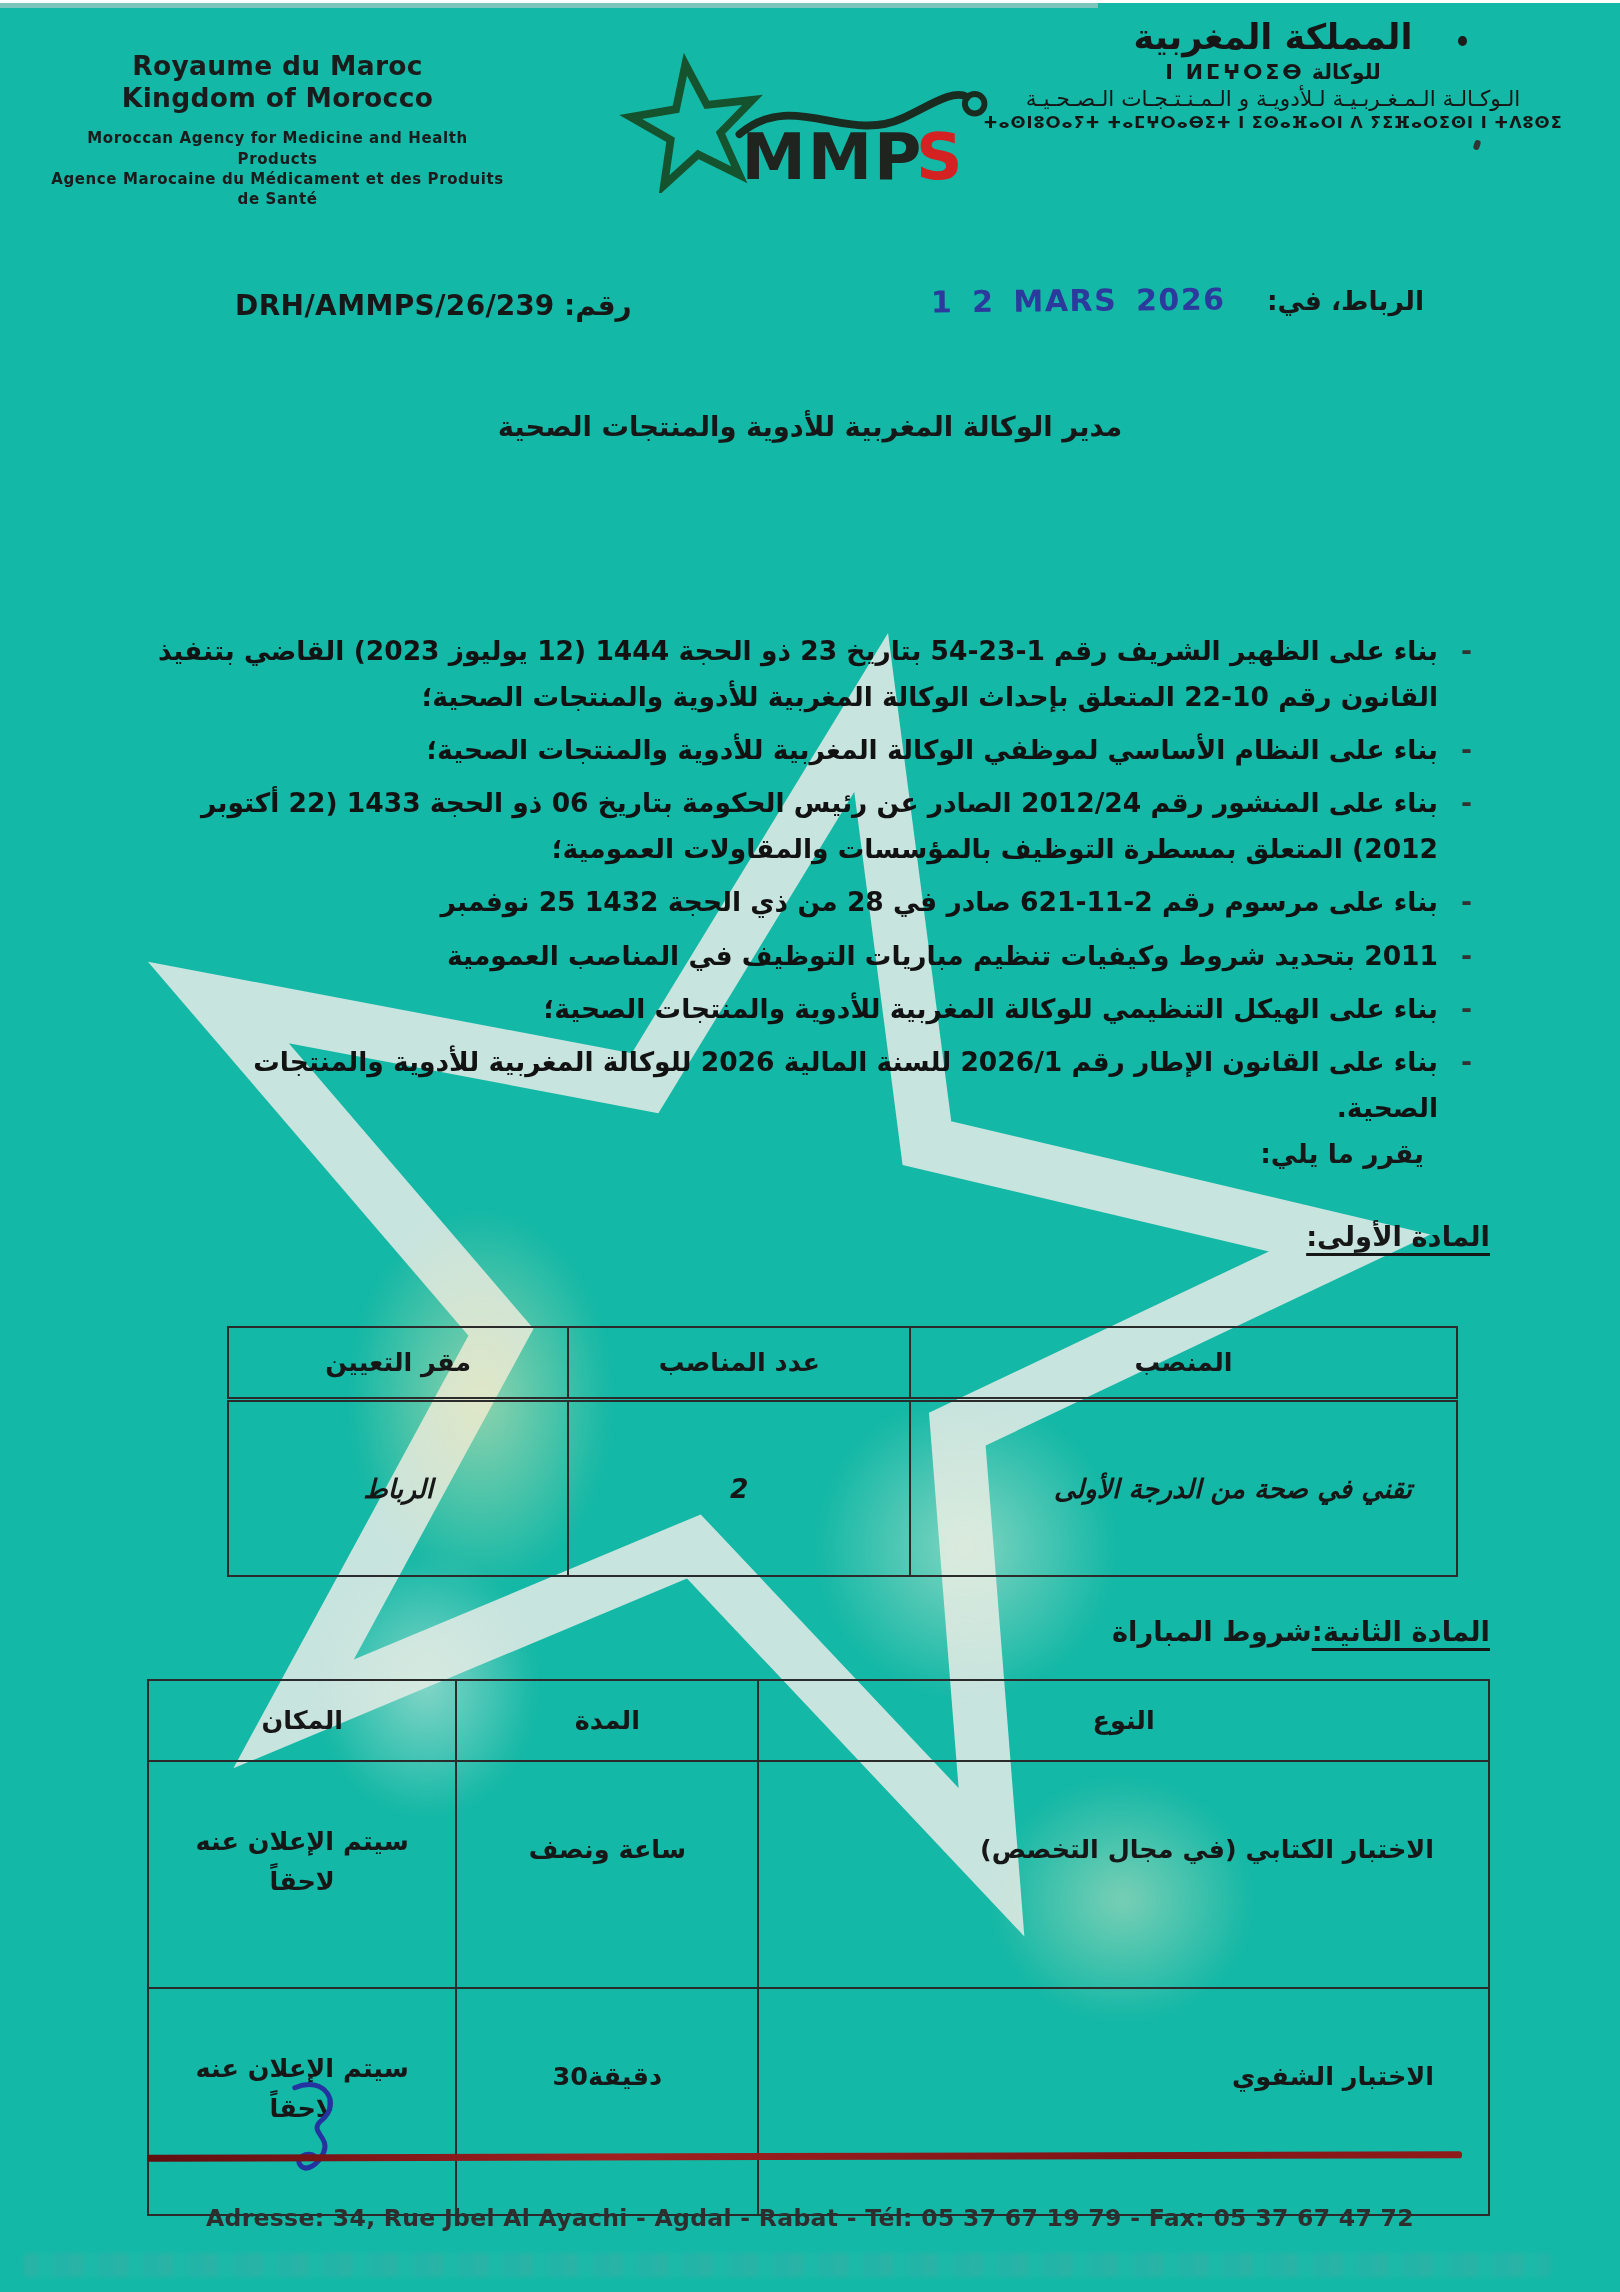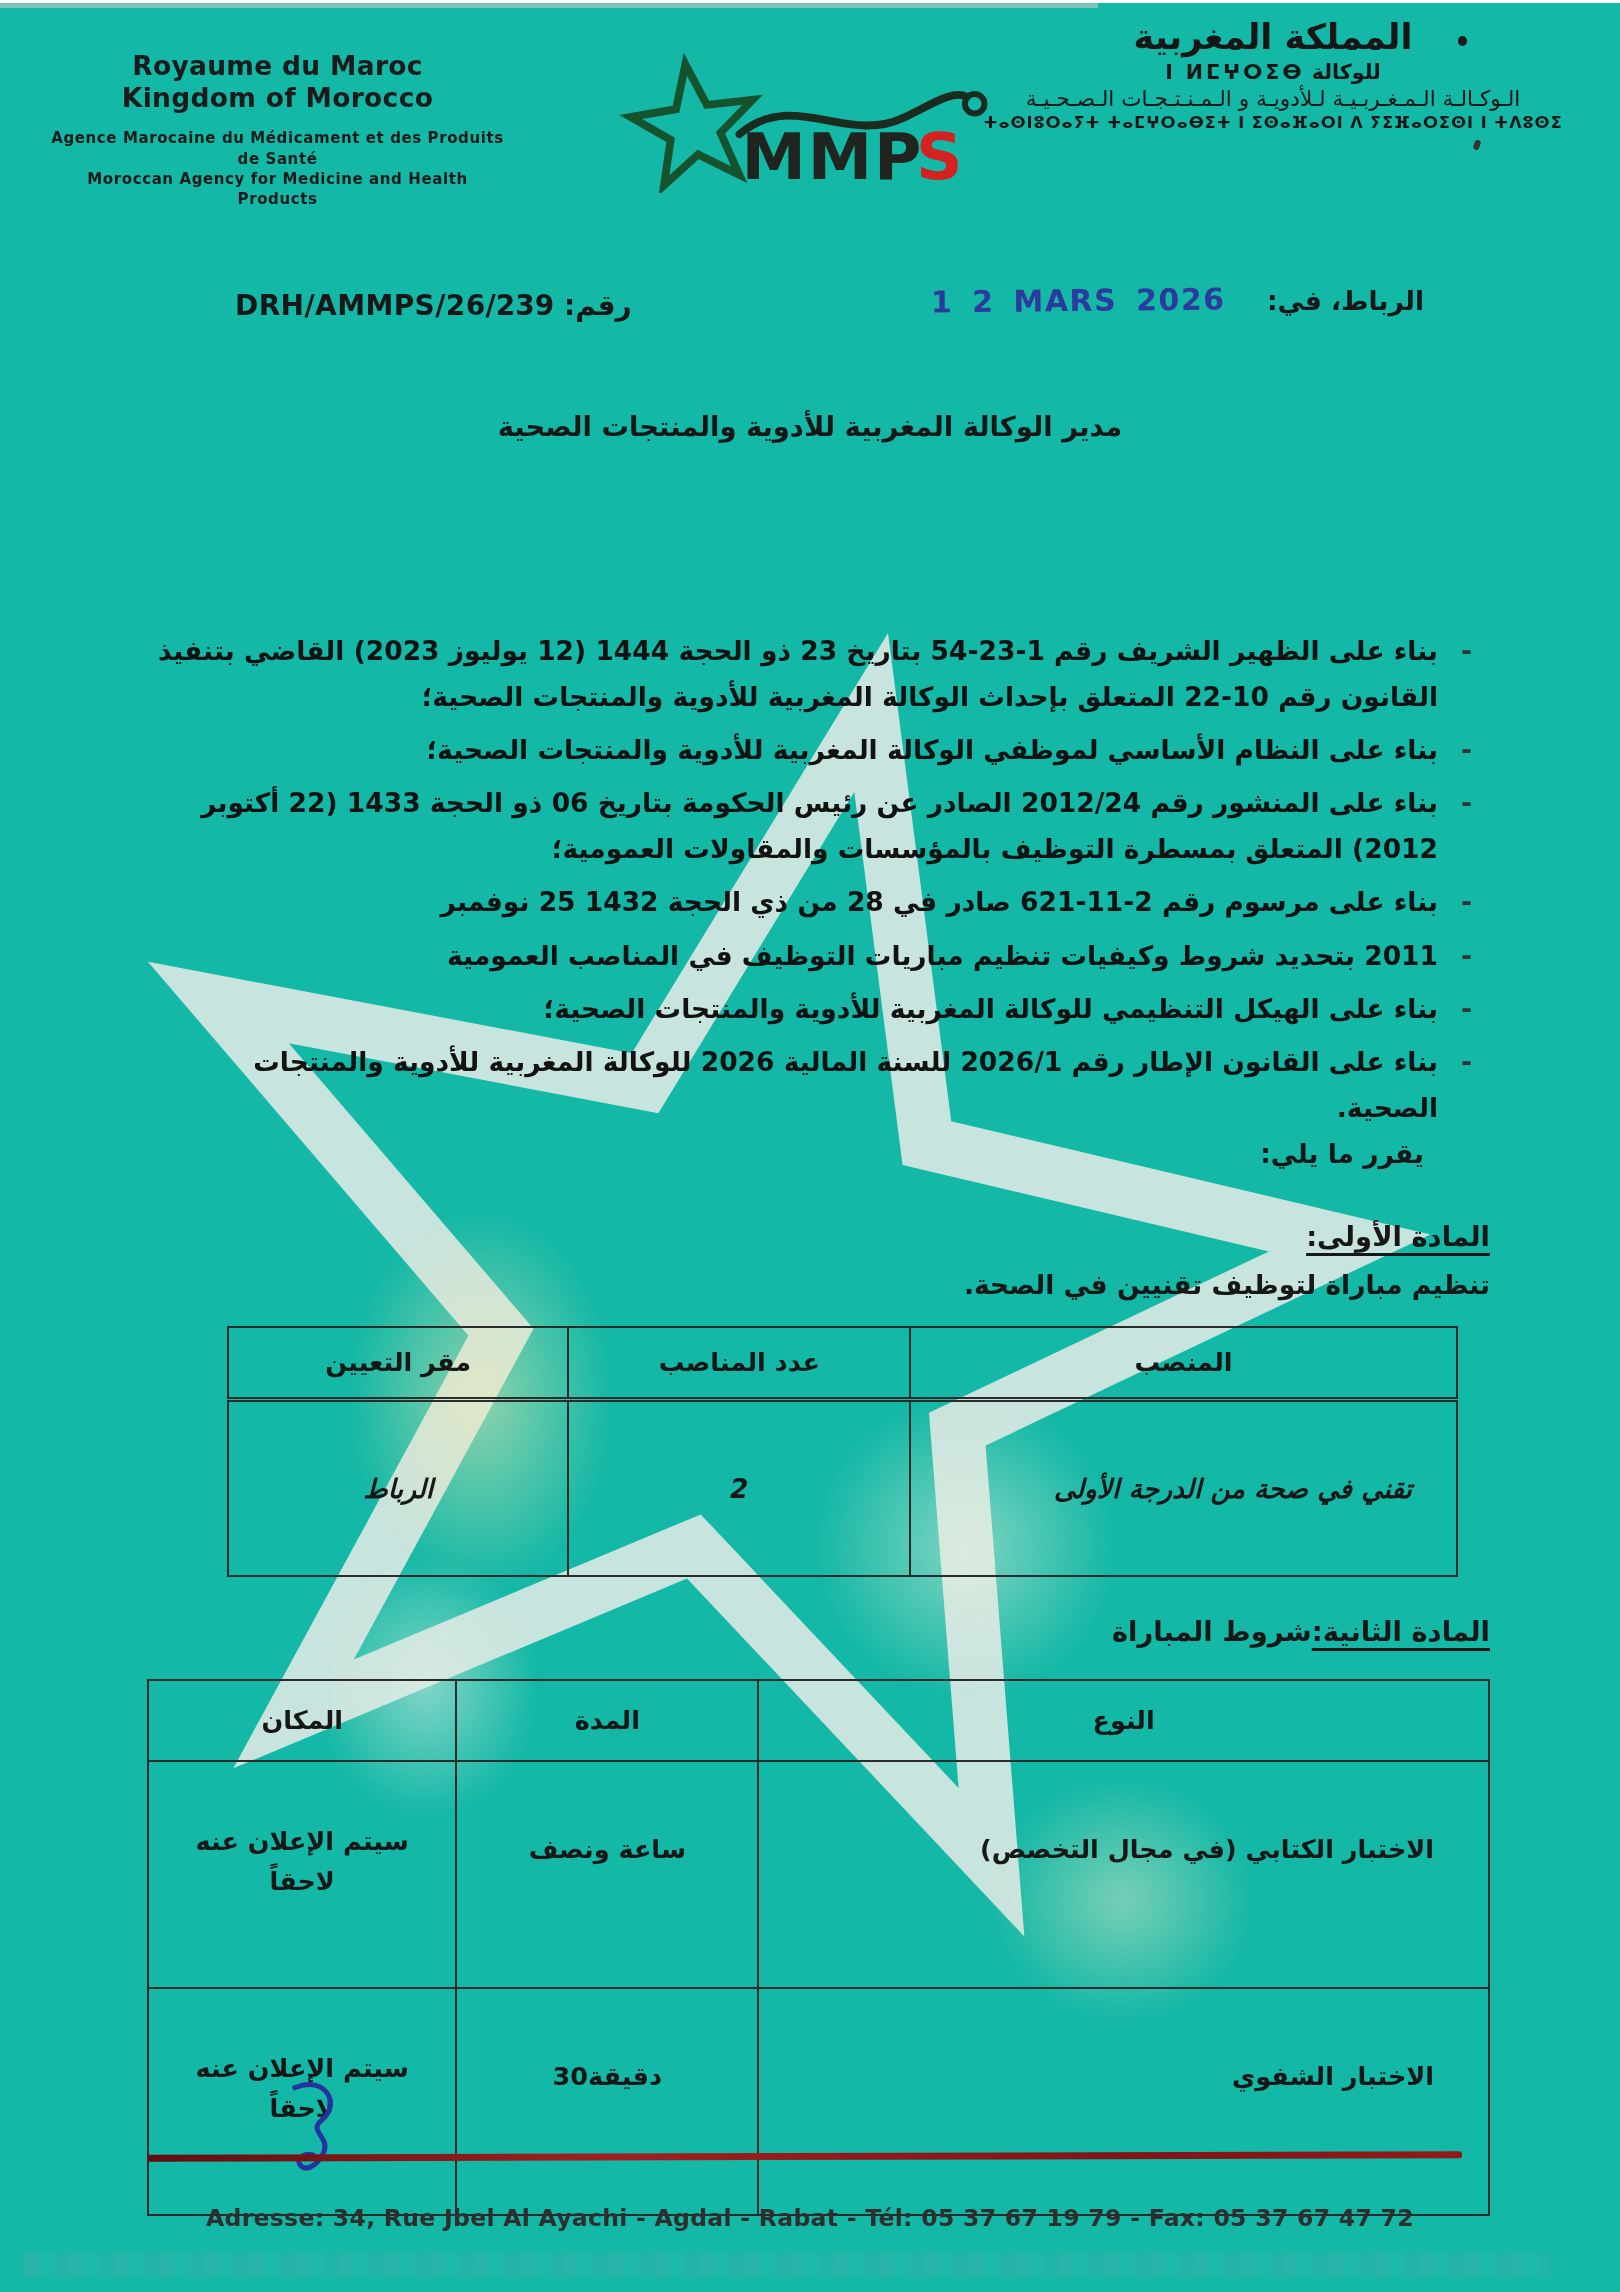--- a/index.html
+++ b/index.html
@@ -106,22 +106,22 @@
 
   <div class="content">
     <div class="top-edge"></div>
     <div class="dot-artifact dot1"></div>
     <div class="dot-artifact dot2"></div>
 
     <div class="hdr-left">
       <div class="big">Royaume du Maroc</div>
       <div class="big">Kingdom of Morocco</div>
       <div class="gap"></div>
+      <div class="small">Moroccan Agency for Medicine and Health Products</div>
       <div class="small">Agence Marocaine du Médicament et des Produits de Santé</div>
-      <div class="small">Moroccan Agency for Medicine and Health Products</div>
     </div>
 
     <svg class="logo" viewBox="0 0 400 158">
       <polygon points="70.8,26.7 92.7,68.2 139.3,63.1 106.6,96.7 125.9,139.5 83.8,118.7 49,150.3 55.7,103.8 15,80.5 61.2,72.6" fill="none" stroke="#14532d" stroke-width="8"></polygon>
       <path d="M126,98 C180,52 235,108 292,82 C320,69 344,52 358,60" fill="none" stroke="#1a2b20" stroke-width="8" stroke-linecap="round"></path>
       <circle cx="366" cy="67" r="10" fill="none" stroke="#1a2b20" stroke-width="6"></circle>
       <text class="t-dark" x="128" y="144">MMP</text>
       <text class="t-red" x="306" y="144">S</text>
     </svg>
 
@@ -172,23 +172,20 @@
       </div>
       <div class="p-item">
         <span class="p-dash">-</span>
         <span class="p-text">بناء على القانون الإطار رقم 2026/1 للسنة المالية 2026 للوكالة المغربية للأدوية والمنتجات الصحية.</span>
       </div>
     </div>
 
     <div class="decides">يقرر ما يلي:</div>
 
     <div class="art1-head">المادة الأولى:</div>
-    <div class="art1-body">
-      <span>تنظيم مباراة لتوظيف </span><b>تقنيين في الصحة.</b>
-    </div>
 
     <table class="t1">
       <colgroup>
           <col style="width:44.5%">
           <col style="width:27.8%">
           <col style="width:27.7%">
         </colgroup>
       <thead>
         <tr>
           <th>المنصب</th>

